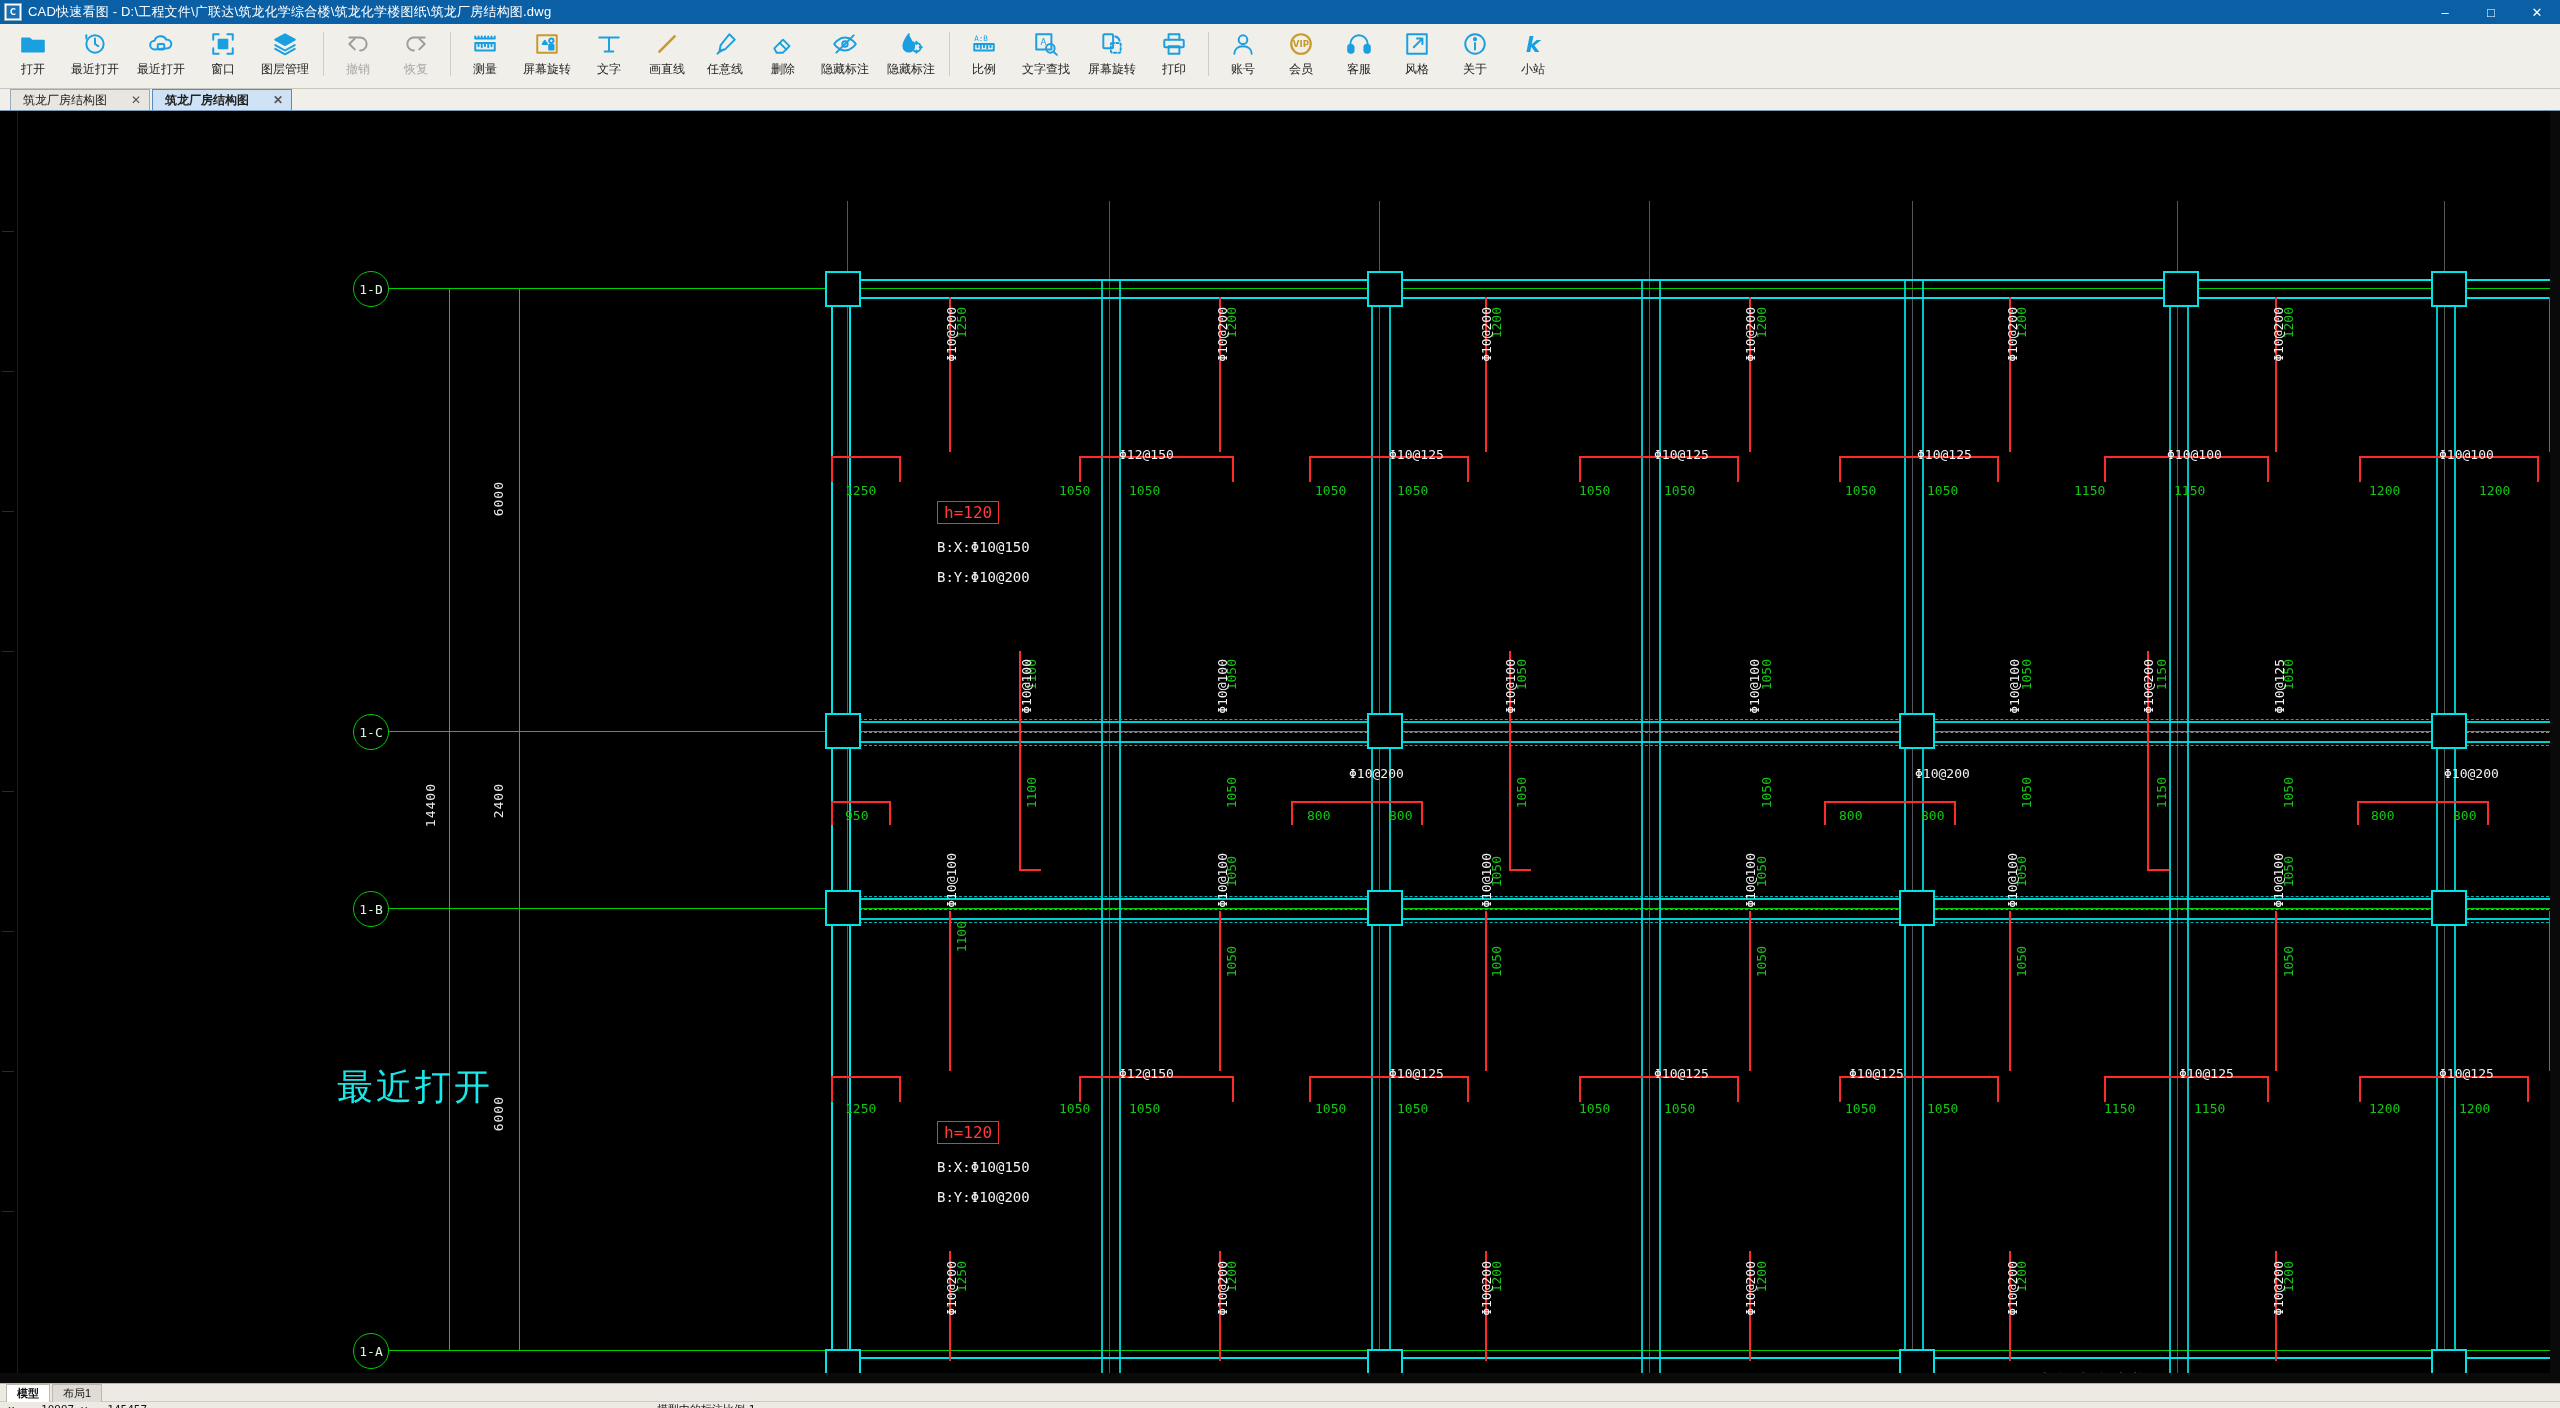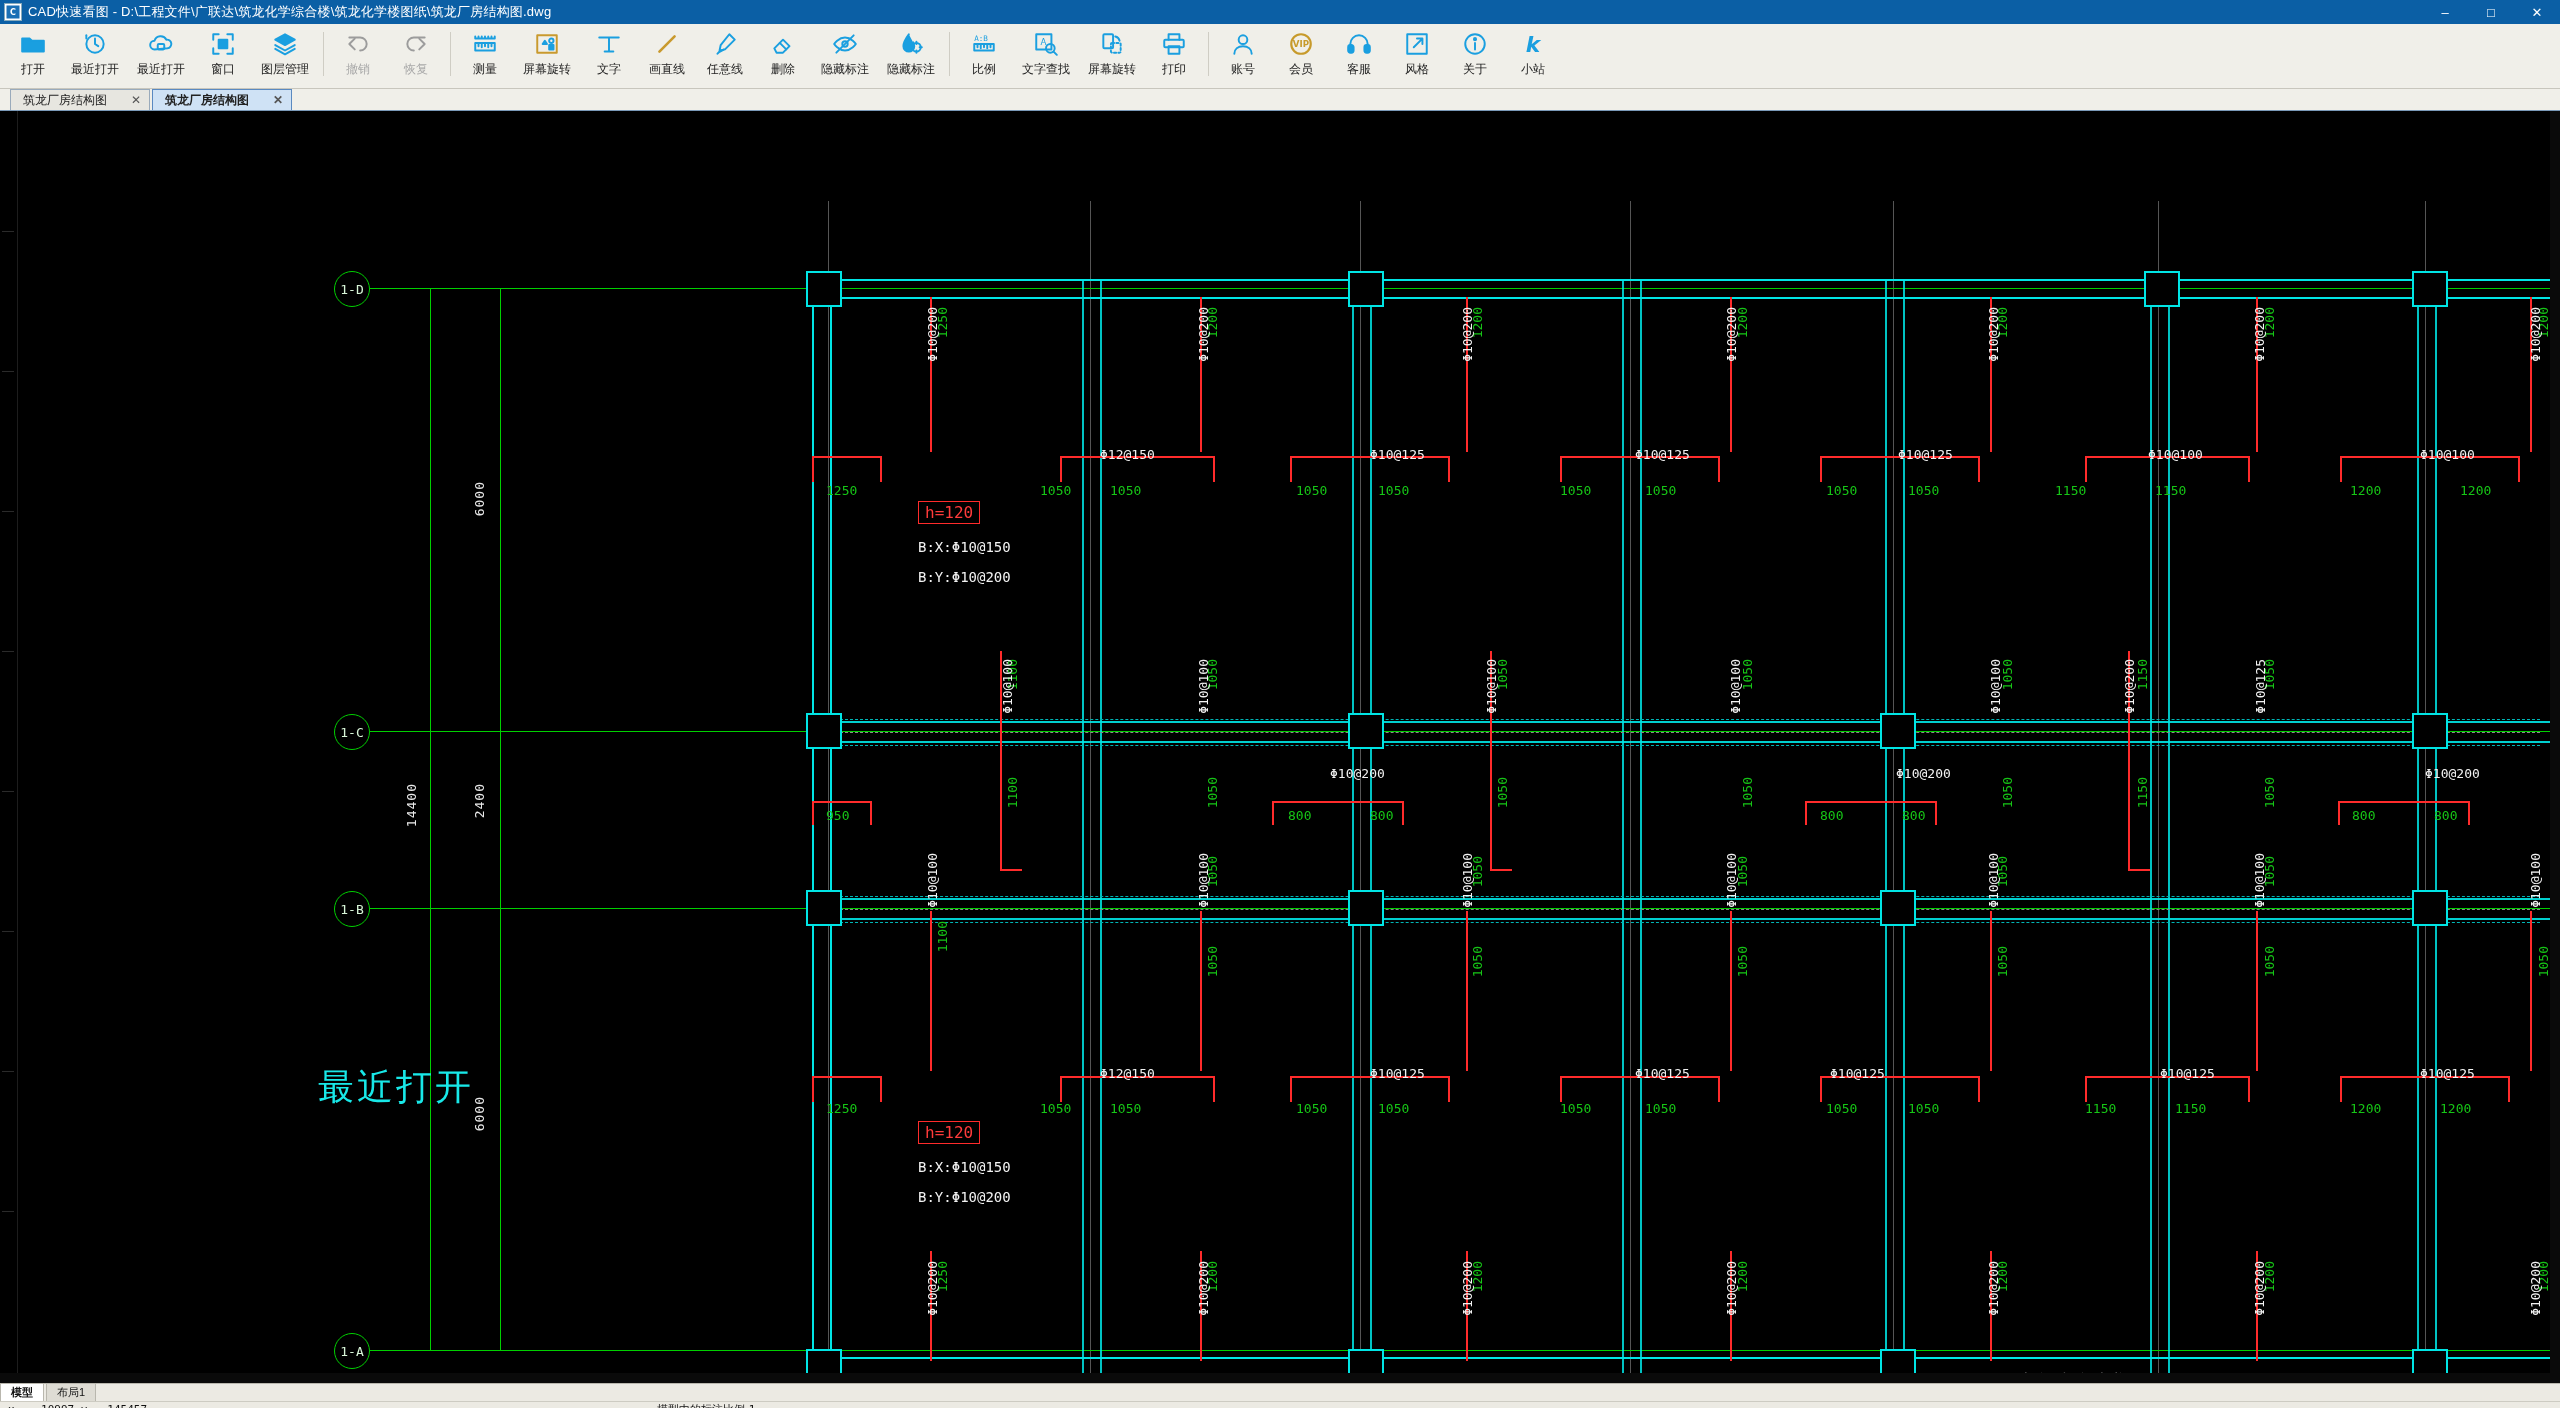--- a/index.html
+++ b/index.html
@@ -36,21 +36,21 @@
   .dtab{ height:21px; min-width:140px; display:flex; align-items:center;
     justify-content:space-between; padding:0 8px 0 12px; font-size:12px;
     border:1px solid #9ab; border-bottom:none; background:#e7e6e0; color:#222;
     margin-right:2px; }
   .dtab.active{ background:#cfe2f5; font-weight:bold; border-color:#5a89c0; }
   .dtab .x{ font-size:12px; color:#555; margin-left:14px; }
 
   
   .canvaswrap{ position:relative; width:2560px; height:1272px; background:#000;
     overflow:hidden; }
-  .canvas{ position:absolute; inset:0; }
+  .canvas{ position:absolute; inset:0;margin-left:19px; }
   .leftruler{ position:absolute; left:0; top:0; width:18px; height:100%;
     background:#000; border-right:1px solid #1d1d1d; }
   .leftruler .rtick{ position:absolute; left:2px; width:12px; height:1px; background:#2a2a2a;}
   .scroll-v{ position:absolute; right:0; top:0; width:10px; height:100%; background:#0a0a0a; }
   .scroll-h{ position:absolute; left:0; bottom:0; height:10px; width:100%; background:#0a0a0a; }
 
   
   .ln{ position:absolute; }
   .cyan{ background:#00e5e5; }
   .green{ background:#00d000; }
@@ -88,22 +88,22 @@
   .overlay-cn{ position:absolute; color:#18e8e8; font-size:36px; letter-spacing:3px;
     font-family:"DejaVu Serif","Liberation Serif",serif; white-space:nowrap; }
 
   
   .sticker{ position:absolute; width:190px; height:135px; }
   .sticker .cap{ position:absolute; top:2px; left:8px; color:#fff; font-size:15px;
     font-family:"DejaVu Serif","Liberation Serif",serif; letter-spacing:2px;
     text-shadow:1px 1px 0 #7a5c3a; white-space:nowrap; }
 
   
-  .modelbar{ height:18px; background:#eceae3; display:flex; align-items:flex-end;
-    border-top:1px solid #b9b7ae; }
+  .modelbar{ height:18px; background:#eceae3; display:flex; align-items:center;
+    padding-left:6px; border-top:1px solid #b9b7ae; }
   .mtab{ font-size:11px; padding:1px 10px 1px 10px; color:#111;
     background:#dedcd4; border:1px solid #b9b7ae; border-bottom:none; margin-right:2px; }
   .mtab.active{ background:#fff; font-weight:bold; }
   .statusbar{ height:16px; background:#eceae3; display:flex; align-items:center;
     font-size:11px; color:#111; border-top:1px solid #cdcbc2;
     font-family:"DejaVu Sans Mono","Liberation Mono",monospace; }
   .statusbar .coord{ padding-left:8px; }
   .statusbar .scale{ margin-left:510px; font-family:"DejaVu Sans","Liberation Sans",sans-serif;}
   svg{ display:block; }
 </style>

